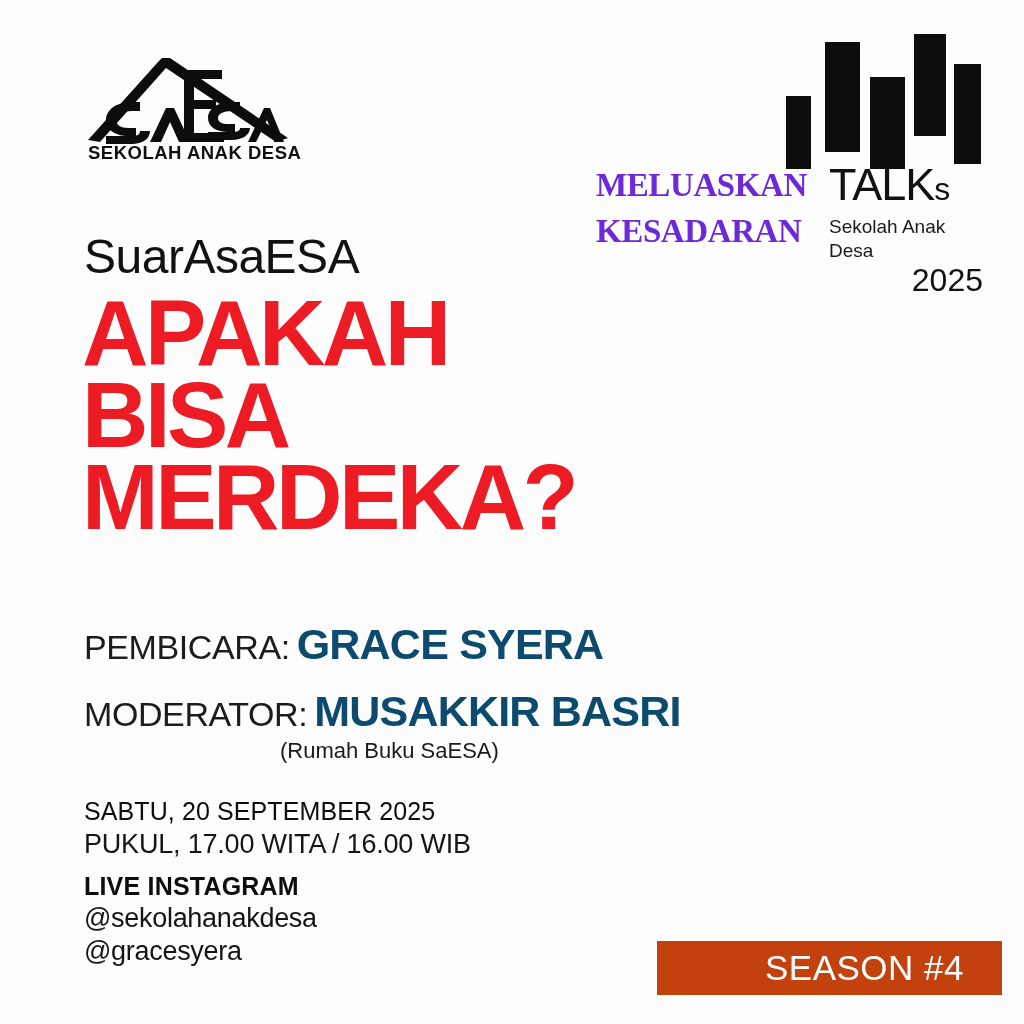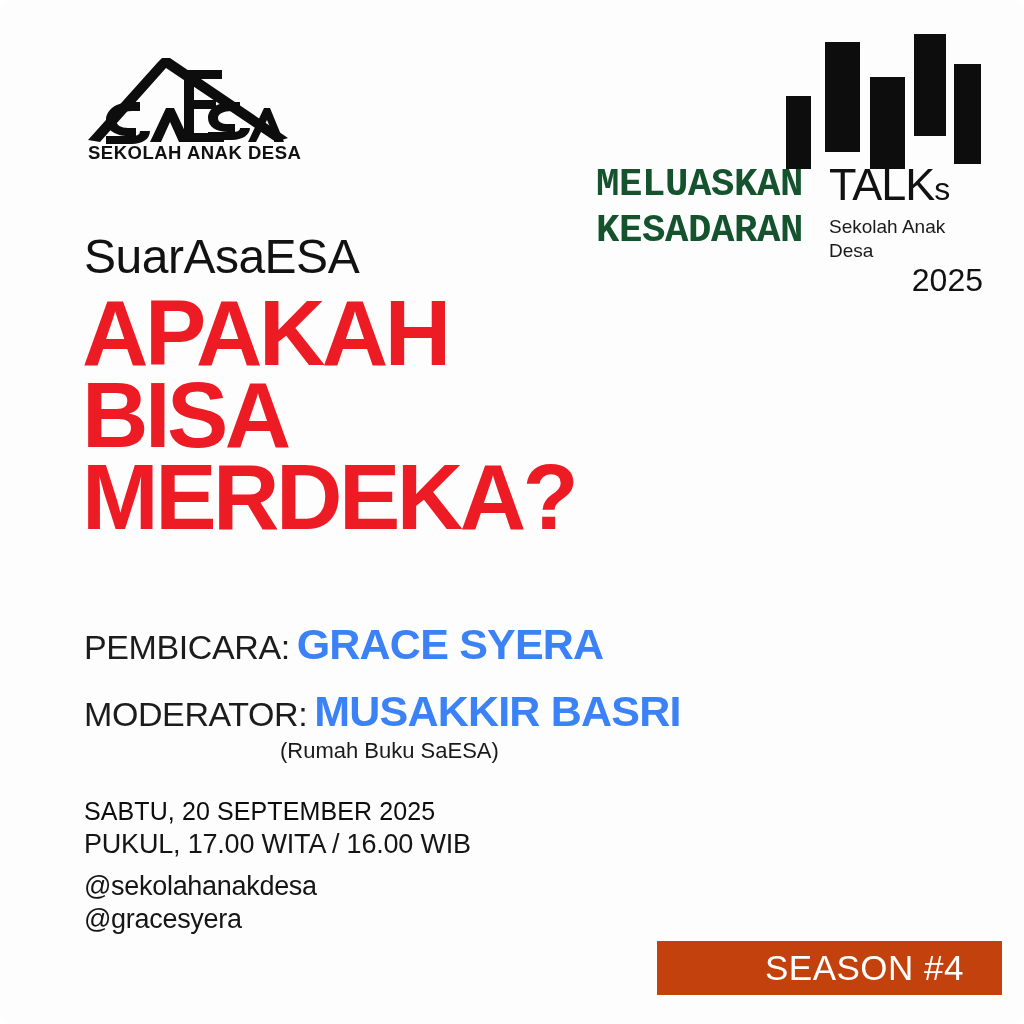--- a/index.html
+++ b/index.html
@@ -66,26 +66,26 @@
     position: absolute;
     background: #0d0d0d;
   }
   #talks-word-left {
     position: absolute;
     left: 0px;
     top: 128px;
     width: 230px;
   }
   #talks-word-left .wl {
-    font-family: Liberation Mono, monospace;
-    font-weight: 700;
-    font-size: 39px;
+    font-family: Liberation Serif, serif;
+    font-weight: 700;
+    font-size: 33px;
     line-height: 46px;
     letter-spacing: -0.4px;
-    color: #14532d;
+    color: #6d28d9;
     white-space: nowrap;
   }
   #talks-word-right {
     position: absolute;
     left: 233px;
     top: 126px;
     width: 160px;
   }
   #talks-word-right .talks-main {
     font-family: "Liberation Sans", sans-serif;
@@ -167,21 +167,21 @@
     font-size: 34px;
     letter-spacing: -0.4px;
     color: #1c1c1c;
     vertical-align: baseline;
   }
   .credit-person {
     font-family: "Liberation Sans", sans-serif;
     font-weight: 700;
     font-size: 43px;
     letter-spacing: -0.8px;
-    color: #3b82f6;
+    color: #0c4a6e;
     vertical-align: baseline;
     margin-left: 7px;
   }
   .credit-affil {
     display: block;
     font-family: "Liberation Sans", sans-serif;
     font-weight: 400;
     font-size: 22px;
     line-height: 26px;
     color: #1a1a1a;
@@ -333,20 +333,21 @@
     </div>
     <span class="credit-affil" id="affil-moderator">(Rumah Buku SaESA)</span>
   </div>
 
   <div id="schedule">
     <div class="date">SABTU, 20 SEPTEMBER 2025</div>
     <div class="time">PUKUL, 17.00 WITA / 16.00 WIB</div>
   </div>
 
   <div id="live-block">
+    <div class="live-title">LIVE INSTAGRAM</div>
     <div class="handle">@sekolahanakdesa</div>
     <div class="handle">@gracesyera</div>
   </div>
 
   <div id="season-badge">
     <span class="season-label">SEASON #4</span>
   </div>
 
 </div>
 

